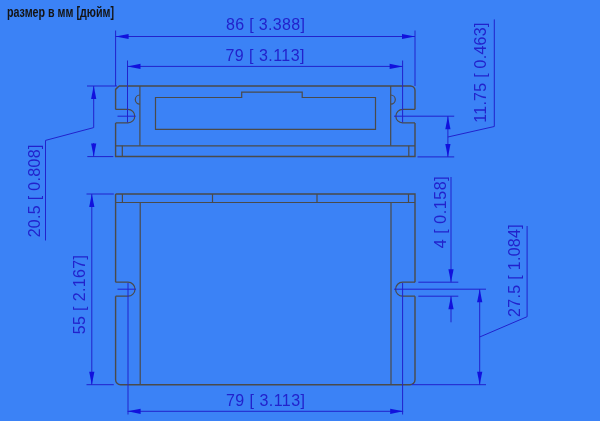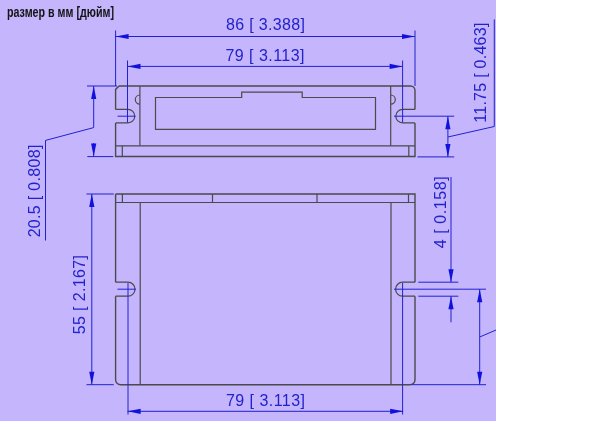--- a/index.html
+++ b/index.html
@@ -1,16 +1,16 @@
 <!DOCTYPE html>
 <html><head>
 <meta charset="utf-8">
 <style>
   html,body{margin:0;padding:0;background:#ffffff;}
-  .wrap{width:496px;height:421px;position:relative;overflow:hidden;background:#c4b5fd;}
+  .wrap{width:600px;height:421px;position:relative;overflow:hidden;background:#3b82f6;}
   svg{display:block;}
   text{font-family:"Liberation Sans", sans-serif;}
 </style>
 </head>
 <body>
 <div class="wrap">
 <svg width="600" height="421" viewBox="0 0 600 421" style="filter:blur(0.4px)">
 <defs>
 </defs>
 

